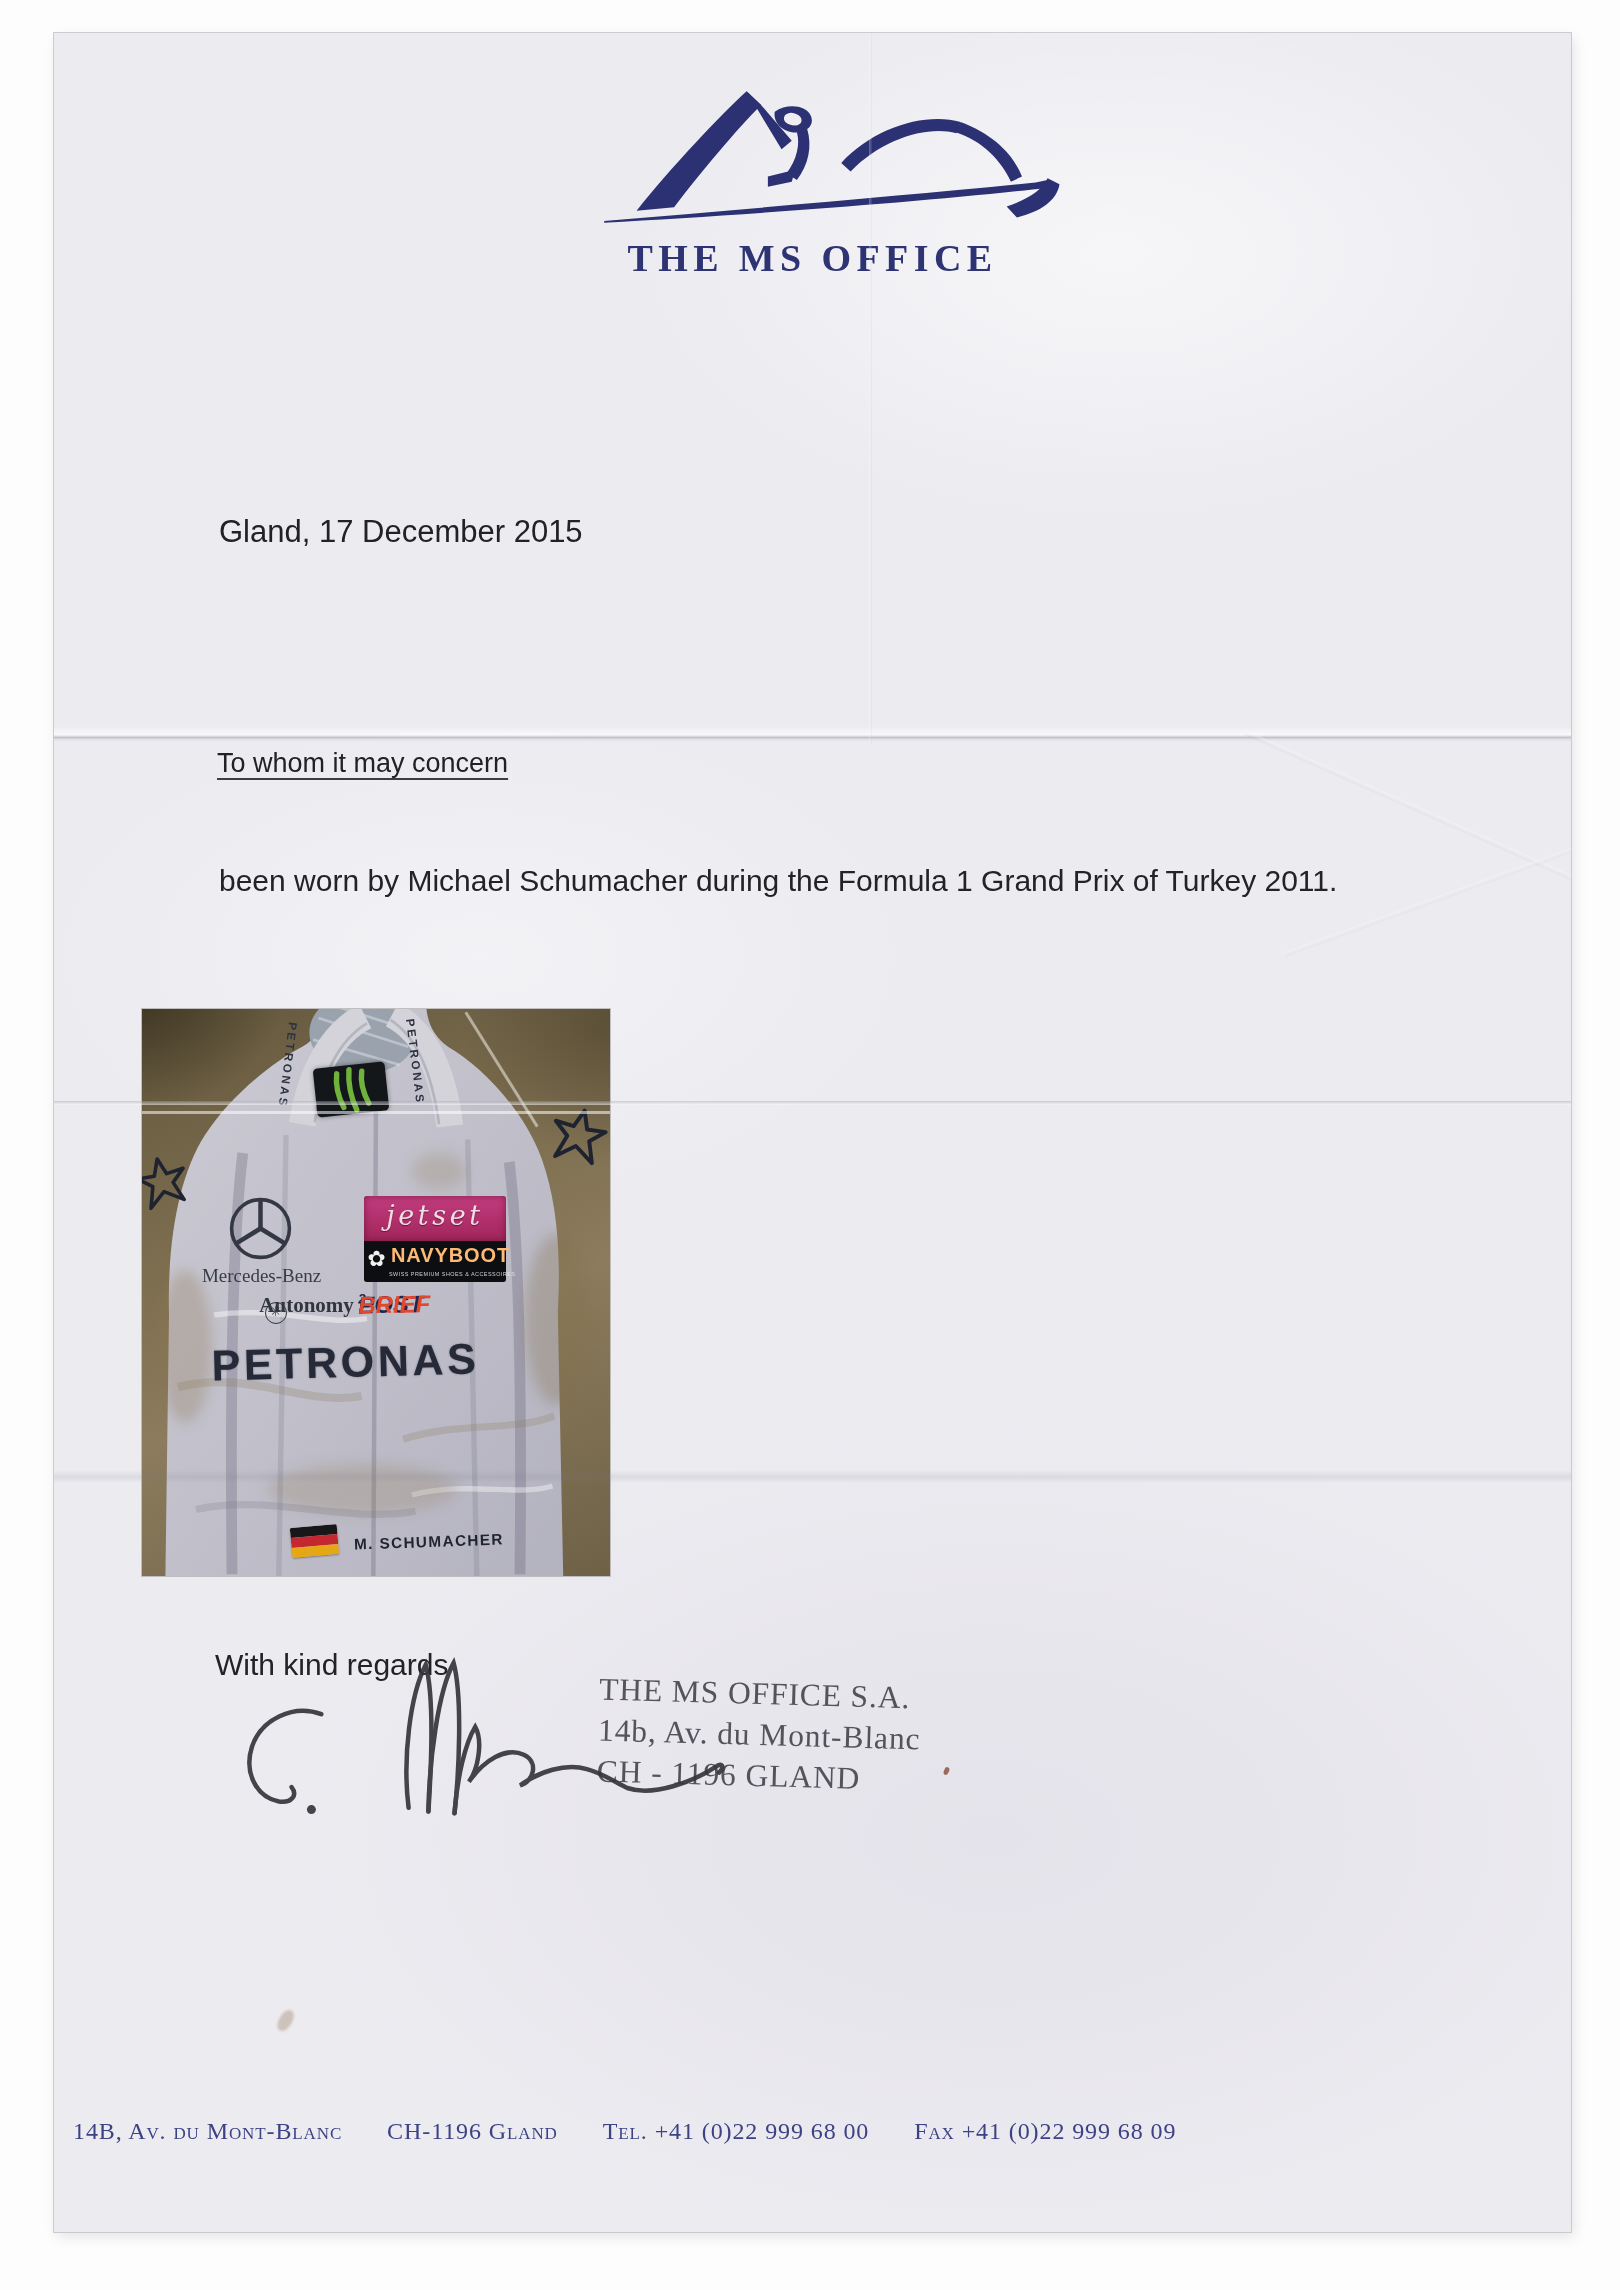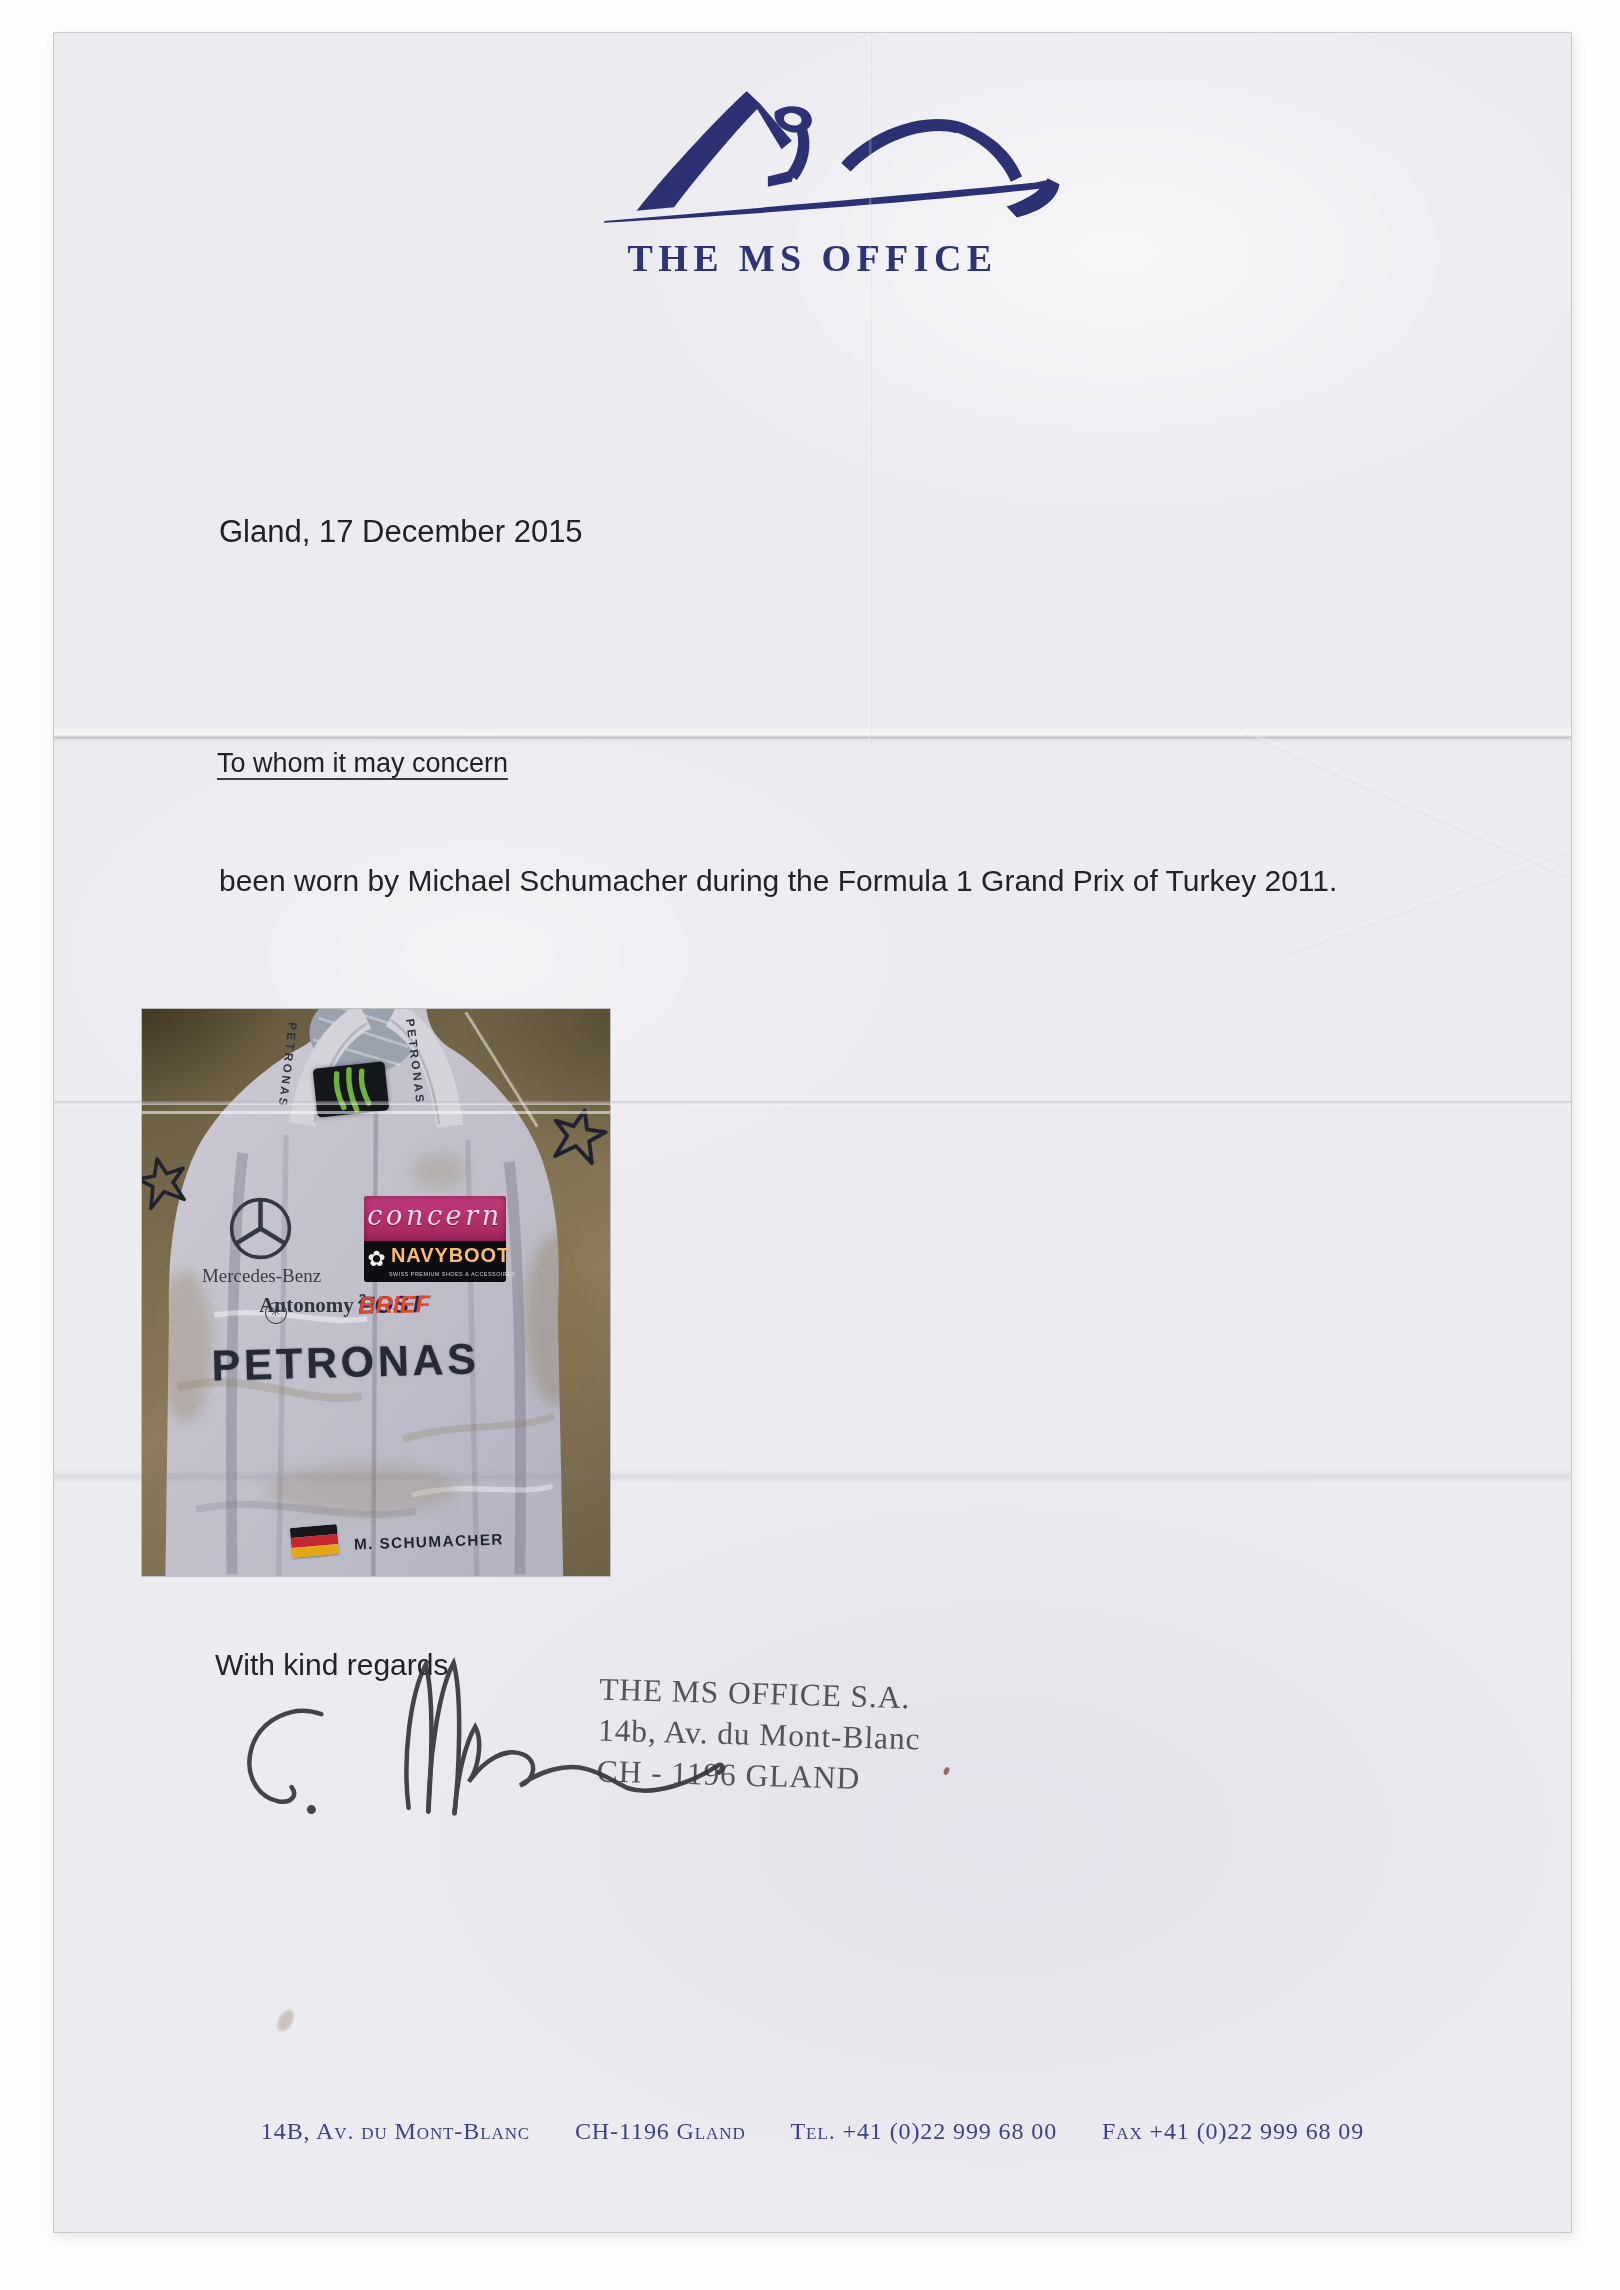--- a/index.html
+++ b/index.html
@@ -110,21 +110,21 @@
   .signature-svg{position:absolute;left:153px;top:1620px;width:594px;height:216px;z-index:3;}
   .stamp{position:absolute;left:544px;top:1640px;font-family:"Liberation Serif",serif;
     font-size:31.5px;line-height:41px;color:rgba(63,63,70,.88);transform:rotate(1.6deg);
     letter-spacing:0.9px;z-index:2;}
   .ink-speck{position:absolute;left:890px;top:1734px;width:4.5px;height:8px;background:#8a4a3a;
     border-radius:50% 50% 60% 40%;transform:rotate(20deg);opacity:.8;}
   .signer-block{position:absolute;left:165px;top:1802px;font-size:30px;line-height:40px;color:#232327;}
   .smudge{position:absolute;left:225px;top:1976px;width:12.6px;height:23.4px;background:rgba(150,120,90,.35);
     border-radius:50%;transform:rotate(30deg);filter:blur(0.9px);}
 
-  .footer-line{position:absolute;left:0;top:2085px;width:100%;text-align:center;
+  .footer-line{position:absolute;left:0;top:2085px;width:100%;text-align:left;
     font-family:"Liberation Serif",serif;font-variant:small-caps;font-size:24px;
     color:#3c4284;letter-spacing:0.9px;}
   .footer-line span{margin:0 19px;white-space:nowrap;}
 </style>
 </head>
 <body>
 
 <div class="canvas">
   <div class="paper">
 
@@ -217,21 +217,21 @@
         <g stroke="#343844" stroke-width="5" stroke-linecap="round">
           <path d="M 36 36 L 36 6"></path>
           <path d="M 36 36 L 10 52"></path>
           <path d="M 36 36 L 62 52"></path>
         </g>
       </svg>
       <div class="mb-text">Mercedes-Benz</div>
       <div class="autonomy-row"><span>Autonomy</span><span class="autonomy-icon">✳</span></div>
 
       <div class="jetset-patch">
-        <div class="jetset-text">concern</div>
+        <div class="jetset-text">jetset</div>
       </div>
       <div class="navyboot-patch">
         <div class="navyboot-flower">✿</div>
         <div class="navyboot-text">NAVYBOOT</div>
         <div class="navyboot-sub">SWISS PREMIUM SHOES &amp; ACCESSOIRES</div>
       </div>
       <div class="epost-row">
           <span class="epost-e">E</span>
           <span class="epost-2">2</span>
           <span class="epost-post">POST</span>

